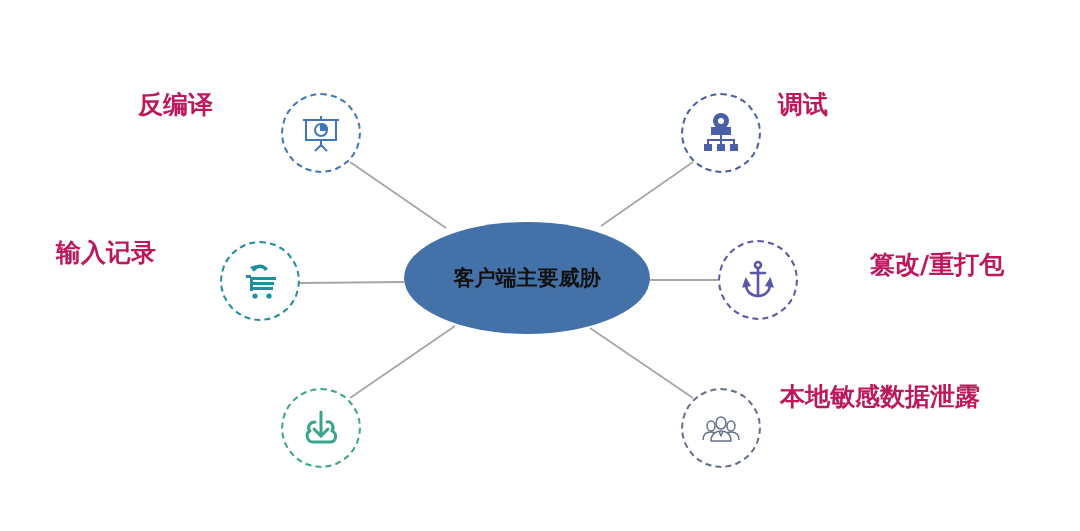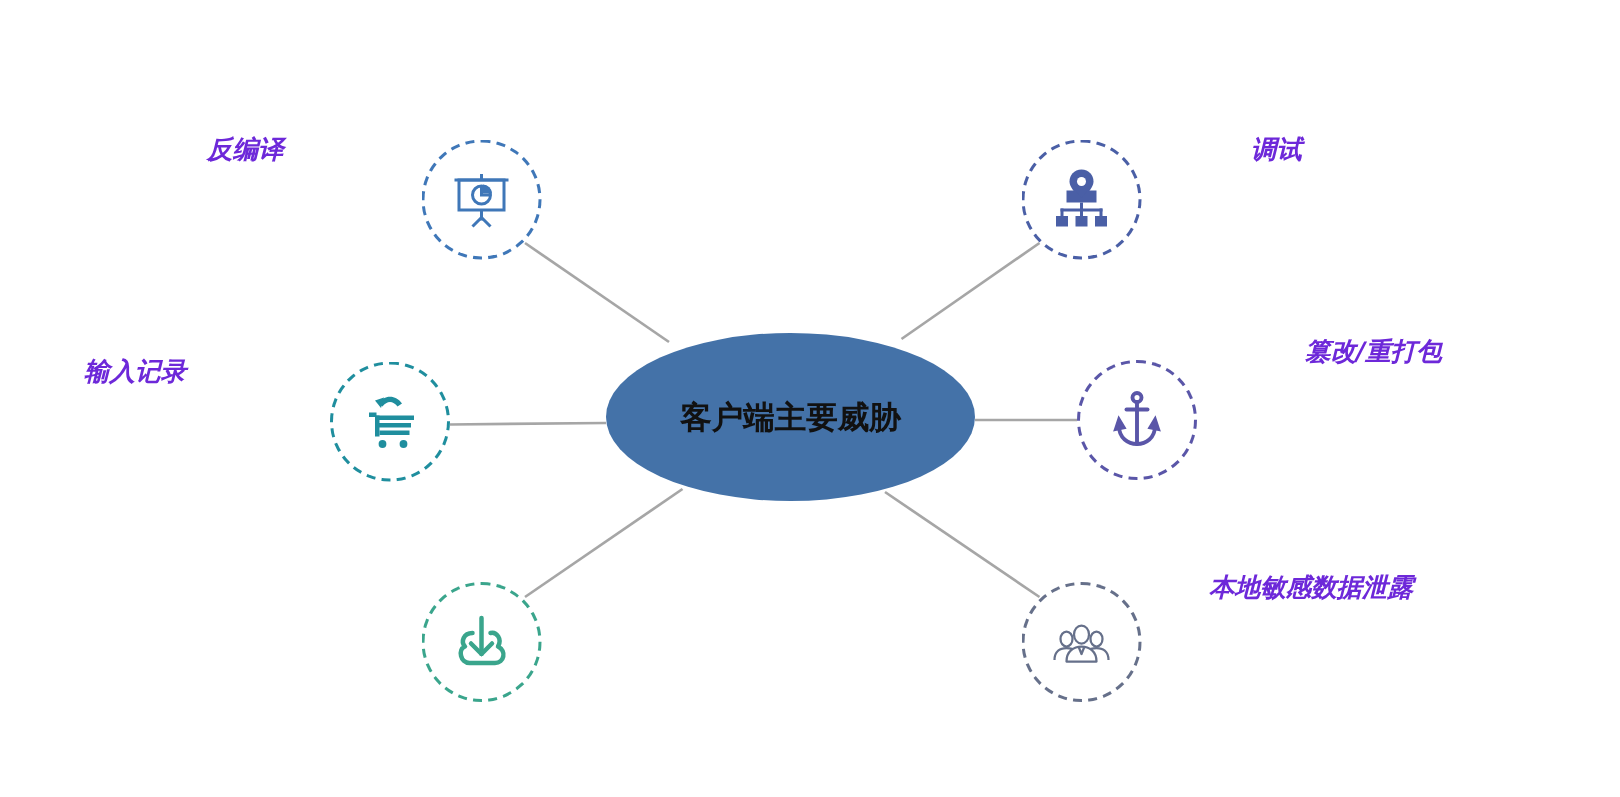--- a/index.html
+++ b/index.html
@@ -51,25 +51,24 @@
       border: 2.5px dashed;
       background: #ffffff;
       display: flex;
       align-items: center;
       justify-content: center;
     }
     .node svg { width: 44px; height: 44px; }
     .label {
       position: absolute;
       font-weight: bold;
-      font-size: 17px;
-      color: #6d28d9;
+      font-size: 25px;
+      color: #be185d;
       white-space: nowrap;
       line-height: 1;
-      font-style: italic;
     }
   </style>
 </head>
 <body>
 
 <div class="stage">
 
   <svg class="connectors" viewBox="0 0 1080 531">
     <g stroke="#a6a6a6" stroke-width="1.8" fill="none">
       <line x1="350" y1="162" x2="446" y2="228"></line>
@@ -131,40 +130,40 @@
       <rect x="21" y="24" width="2" height="5"></rect>
       <rect x="8" y="28" width="28" height="2"></rect>
       <rect x="8" y="28" width="2" height="5"></rect>
       <rect x="34" y="28" width="2" height="5"></rect>
       <rect x="5" y="33" width="8" height="7"></rect>
       <rect x="18" y="33" width="8" height="7"></rect>
       <rect x="31" y="33" width="8" height="7"></rect>
       <rect x="21" y="29" width="2" height="4"></rect>
     </svg>
   </div>
-  <div class="label" style="left:834px; top:92px;">调试</div>
+  <div class="label" style="left:778px; top:92px;">调试</div>
 
   <div class="node" style="left:718px; top:240px; border-color:#5a56a8;">
     <svg viewBox="0 0 44 44" fill="none" stroke="#5a56a8" stroke-width="2.6" stroke-linecap="round">
       <circle cx="22" cy="7" r="3"></circle>
       <line x1="22" y1="10" x2="22" y2="38"></line>
       <line x1="15" y1="15" x2="29" y2="15"></line>
       <path d="M10 26 C 10 34, 16 38, 22 38 C 28 38, 34 34, 34 26"></path>
       <path d="M8 28 L10 22 L13 27 Z" fill="#5a56a8"></path>
       <path d="M36 28 L34 22 L31 27 Z" fill="#5a56a8"></path>
     </svg>
   </div>
-  <div class="label" style="left:870px; top:227px;text-align:center;">篡改/重打包</div>
+  <div class="label" style="left:870px; top:252px;text-align:center;">篡改/重打包</div>
 
   <div class="node" style="left:681px; top:388px; border-color:#66708a;">
     <svg viewBox="0 0 44 44" fill="none" stroke="#66708a" stroke-width="1.5" stroke-linejoin="round">
       <ellipse cx="12" cy="20" rx="4" ry="5"></ellipse>
       <path d="M4 34 C 4 28, 8 26, 12 26 C 15 26, 17 27, 18 28"></path>
       <ellipse cx="32" cy="20" rx="4" ry="5"></ellipse>
       <path d="M40 34 C 40 28, 36 26, 32 26 C 29 26, 27 27, 26 28"></path>
       <ellipse cx="22" cy="17" rx="5" ry="6" fill="#ffffff"></ellipse>
       <path d="M12 35 C 12 28, 17 25, 22 25 C 27 25, 32 28, 32 35 Z" fill="#ffffff"></path>
       <path d="M20 25 L22 30 L24 25"></path>
     </svg>
   </div>
-  <div class="label" style="left:806px; top:384px;">本地敏感数据泄露</div>
+  <div class="label" style="left:780px; top:384px;">本地敏感数据泄露</div>
 
 </div>
 
 </body></html>

